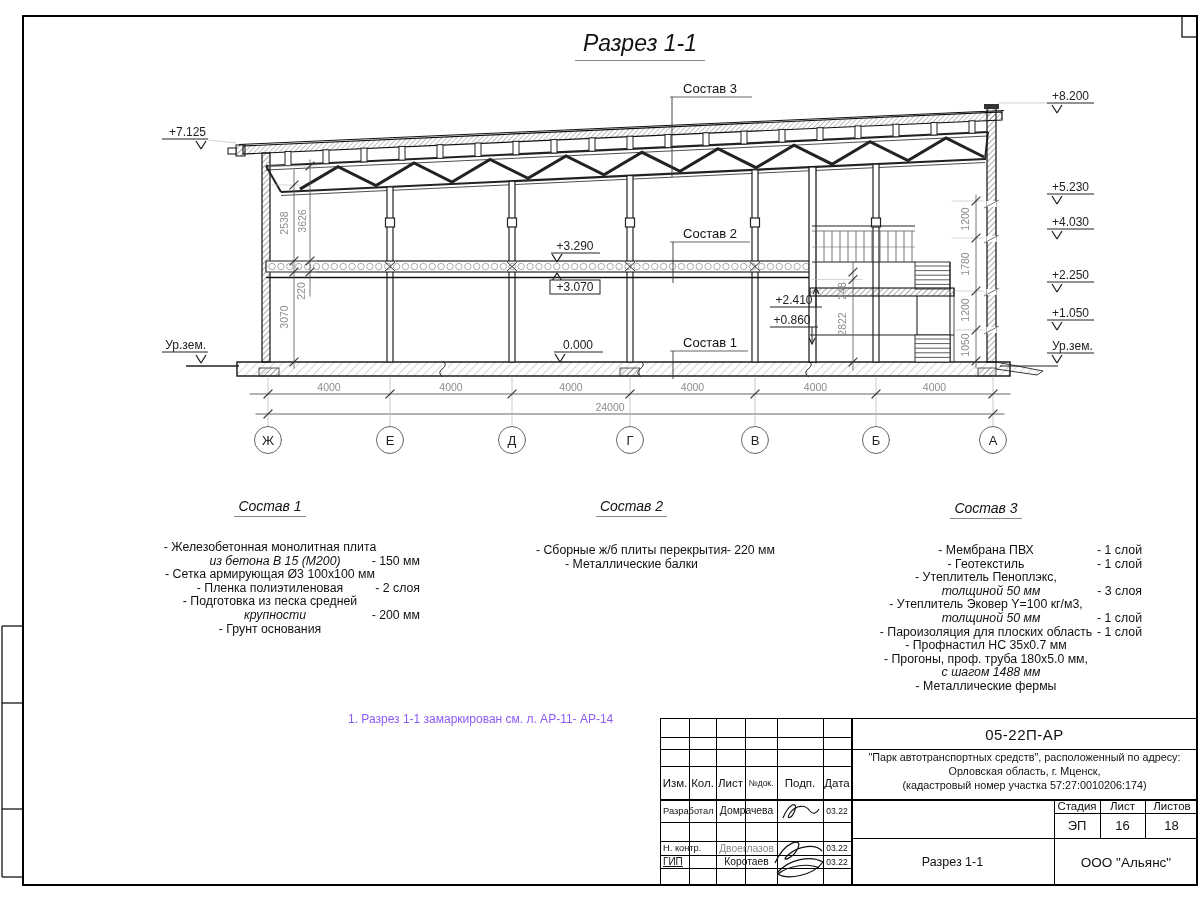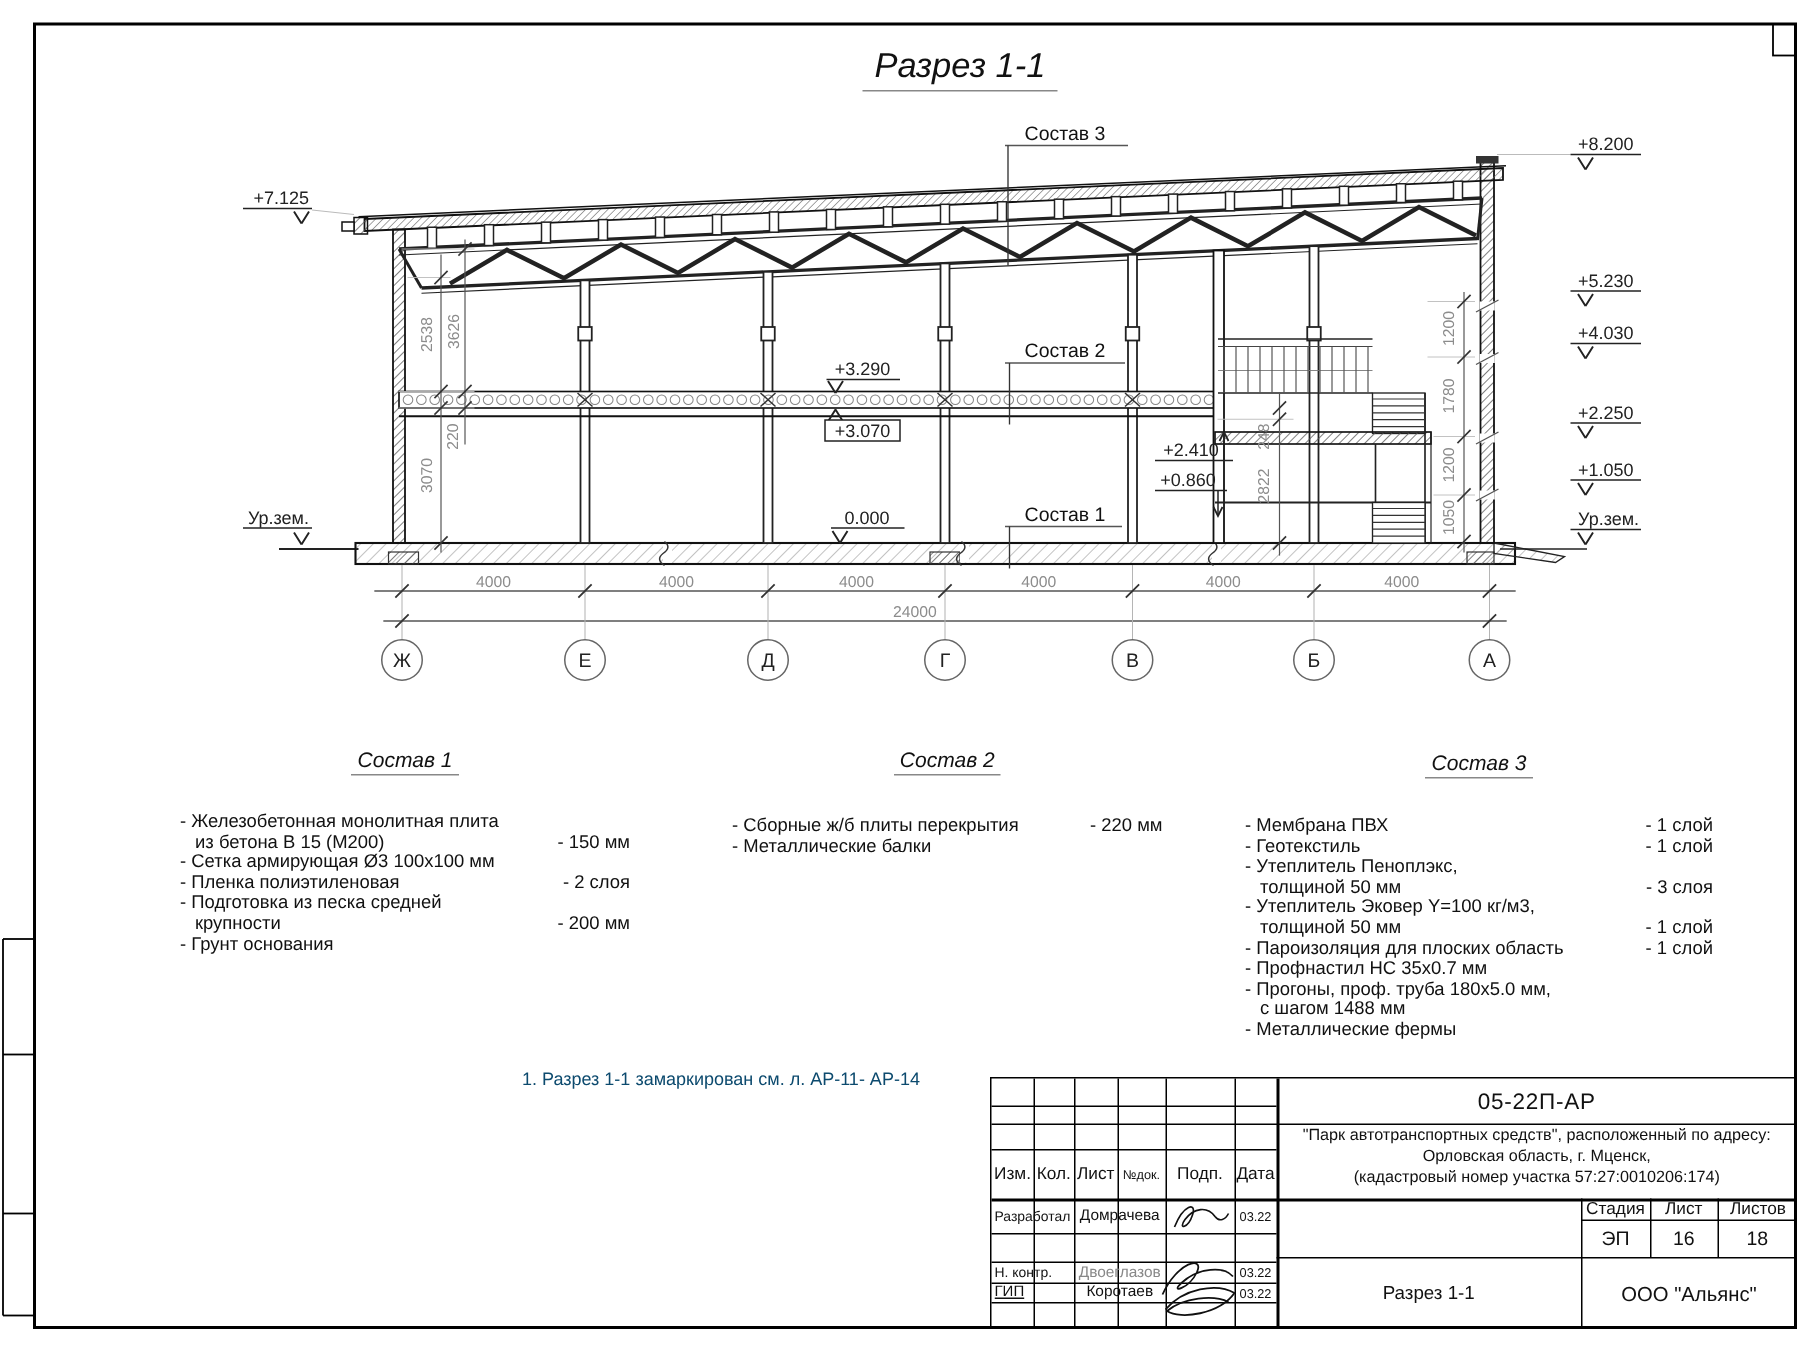--- a/index.html
+++ b/index.html
@@ -7,24 +7,24 @@
          font-family:"Liberation Sans",sans-serif;}
   #bg-svg{position:absolute;left:0;top:0;}
   svg text{font-family:"Liberation Sans",sans-serif;}
   .abs{position:absolute;}
   #main-title{left:560px;top:30px;width:160px;text-align:center;font-size:23px;font-style:italic;
               color:#111;}
   #main-title span{display:inline-block;border-bottom:1.4px solid #888;padding:0 8px 3px 8px;}
   .comp-head{font-size:14px;font-style:italic;color:#111;text-align:center;}
   .comp-head span{display:inline-block;border-bottom:1px solid #888;padding:0 4px 2px 4px;}
   .comp-box{font-size:12.3px;color:#111;line-height:13.6px;}
-  .comp-item{position:relative;}
-  .comp-line.cont{margin-left:10px;}
+  .comp-item{position:relative;text-align:center;}
+  .comp-line.cont{margin-left:10px;font-style:italic;}
   .comp-val{position:absolute;right:0;bottom:0;white-space:nowrap;}
-  #note{left:348px;top:712px;font-size:12px;color:#0c4a6e;}
+  #note{left:348px;top:712px;font-size:12px;color:#8b5cf6;}
   
   #tb{left:660px;top:718px;width:537px;height:167px;border:1.8px solid #000;box-sizing:border-box;}
   #tb-in{position:relative;width:100%;height:100%;}
   .hl{position:absolute;background:#000;height:1.2px;}
   .vl{position:absolute;background:#000;width:1.2px;}
   .tb-txt{position:absolute;display:flex;align-items:center;justify-content:center;
           text-align:center;color:#111;overflow:hidden;}
 </style>
 </head>
 <body>

